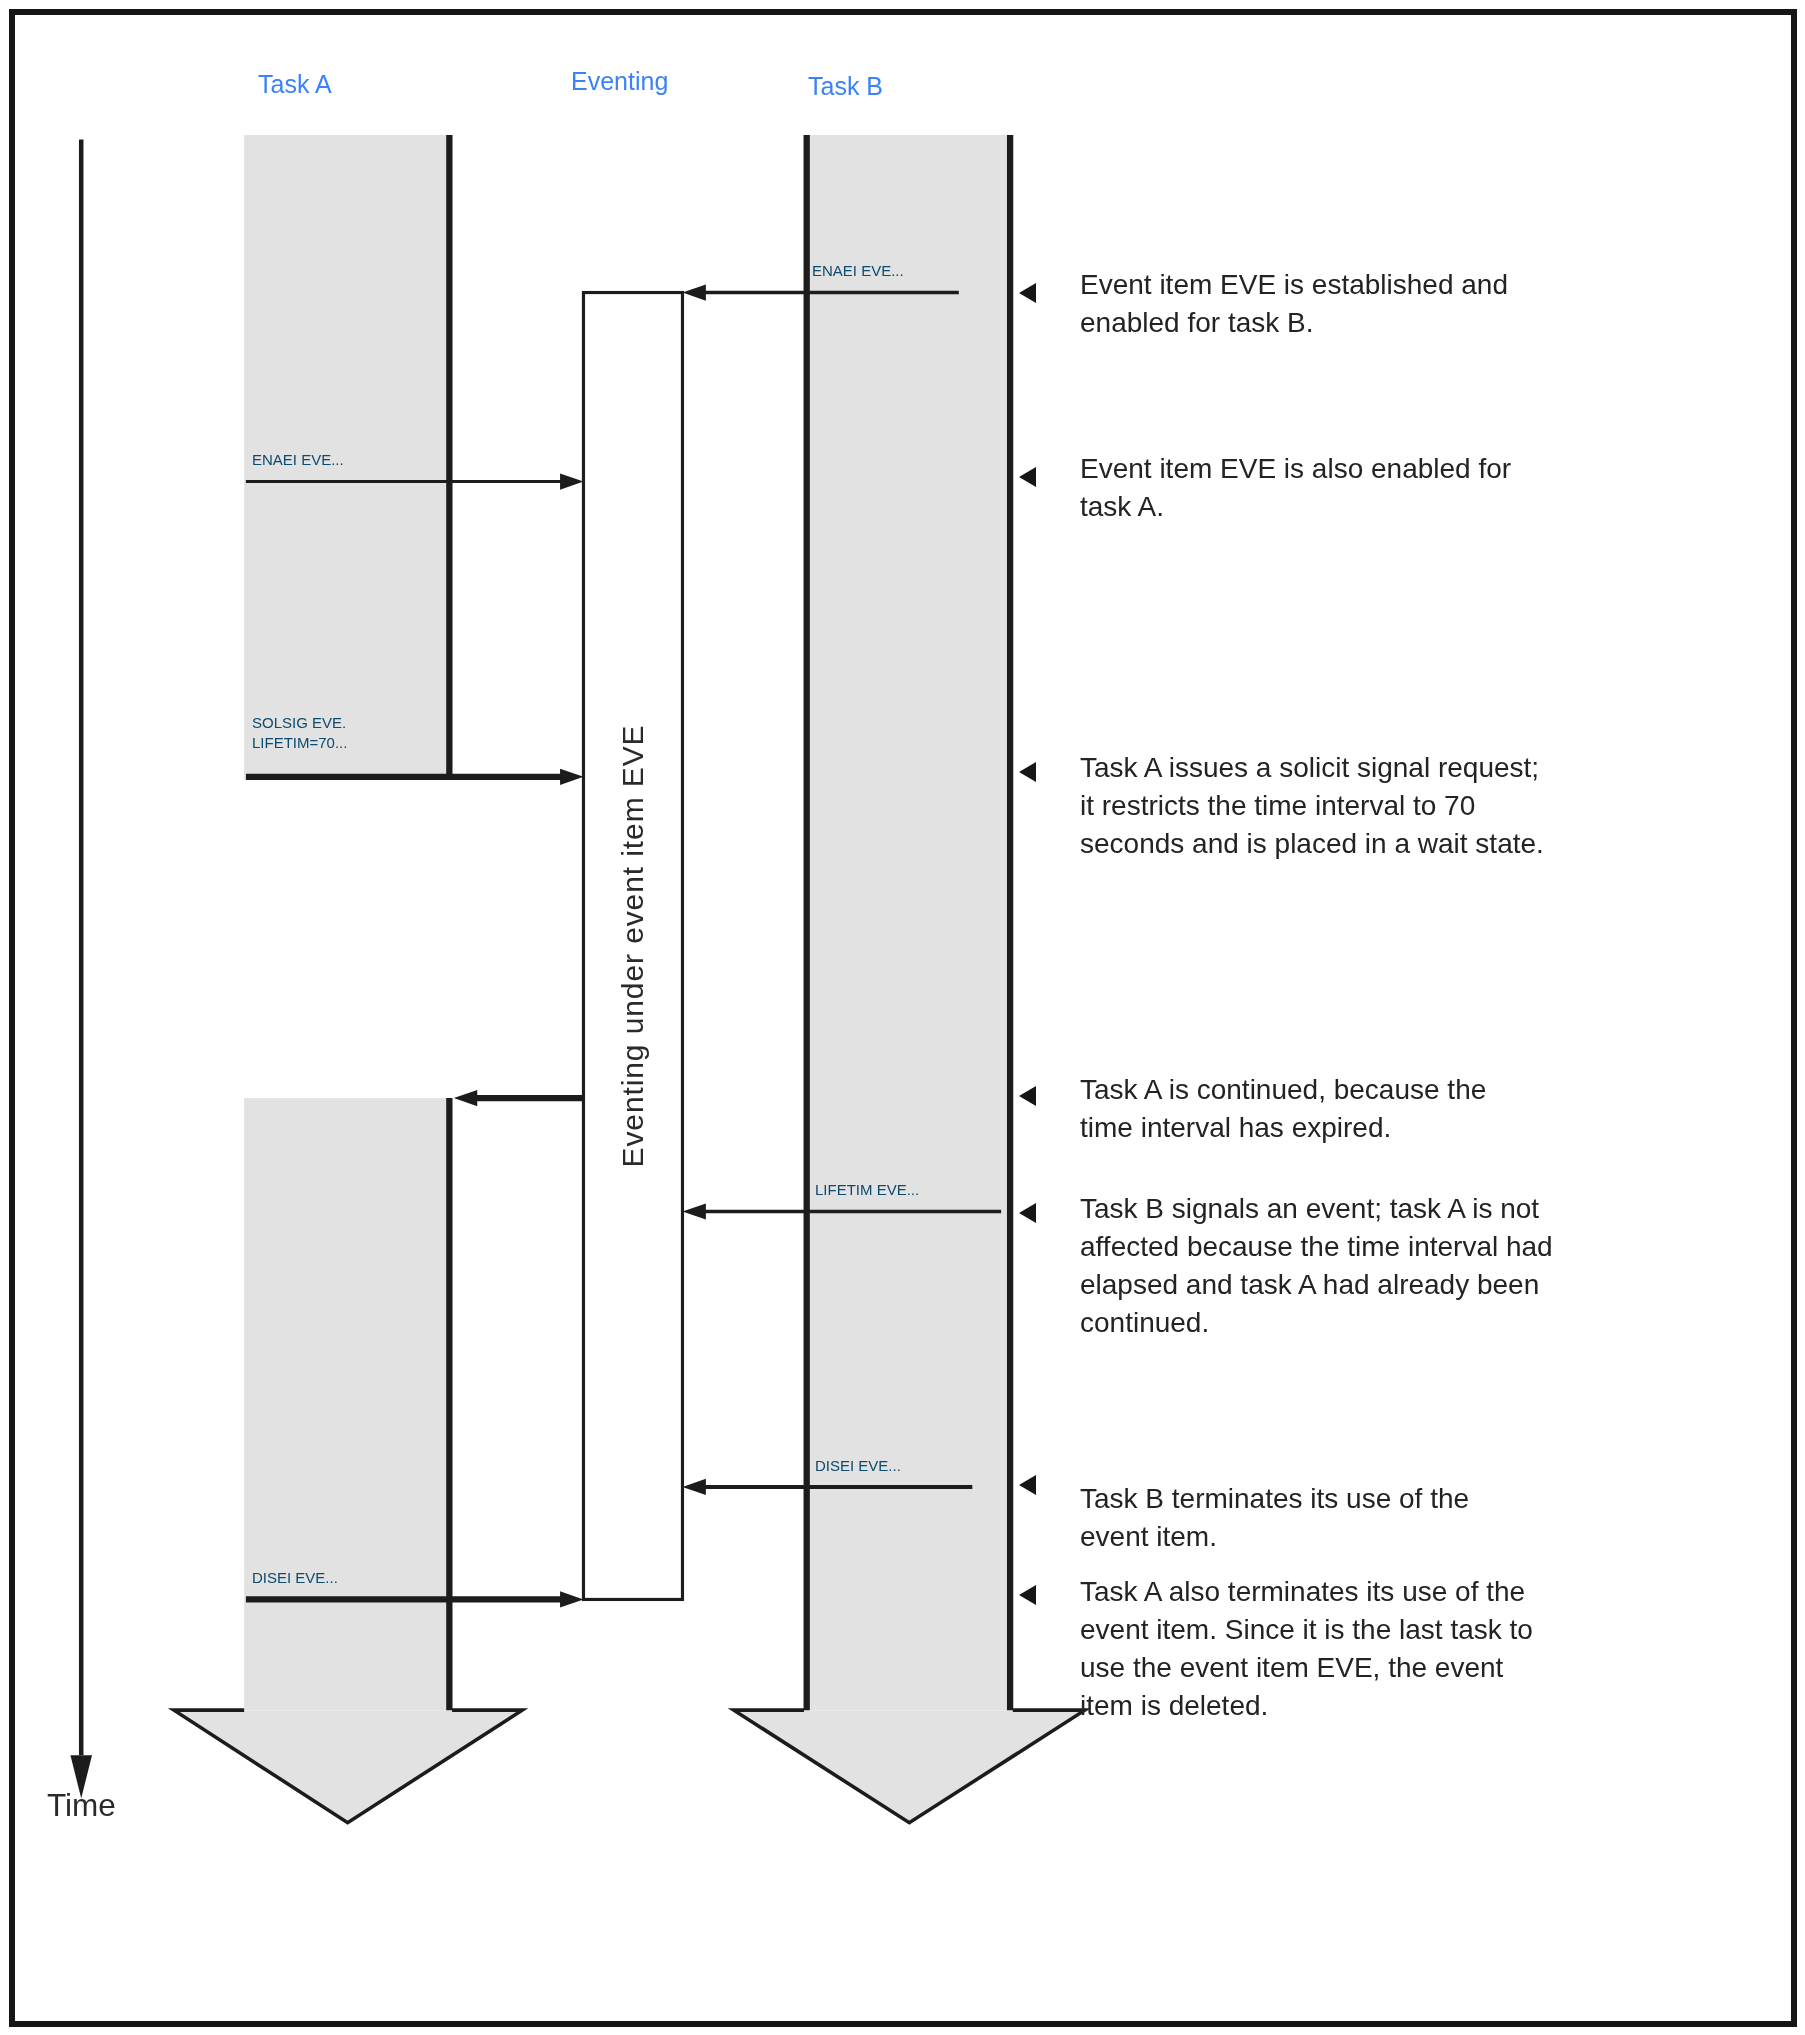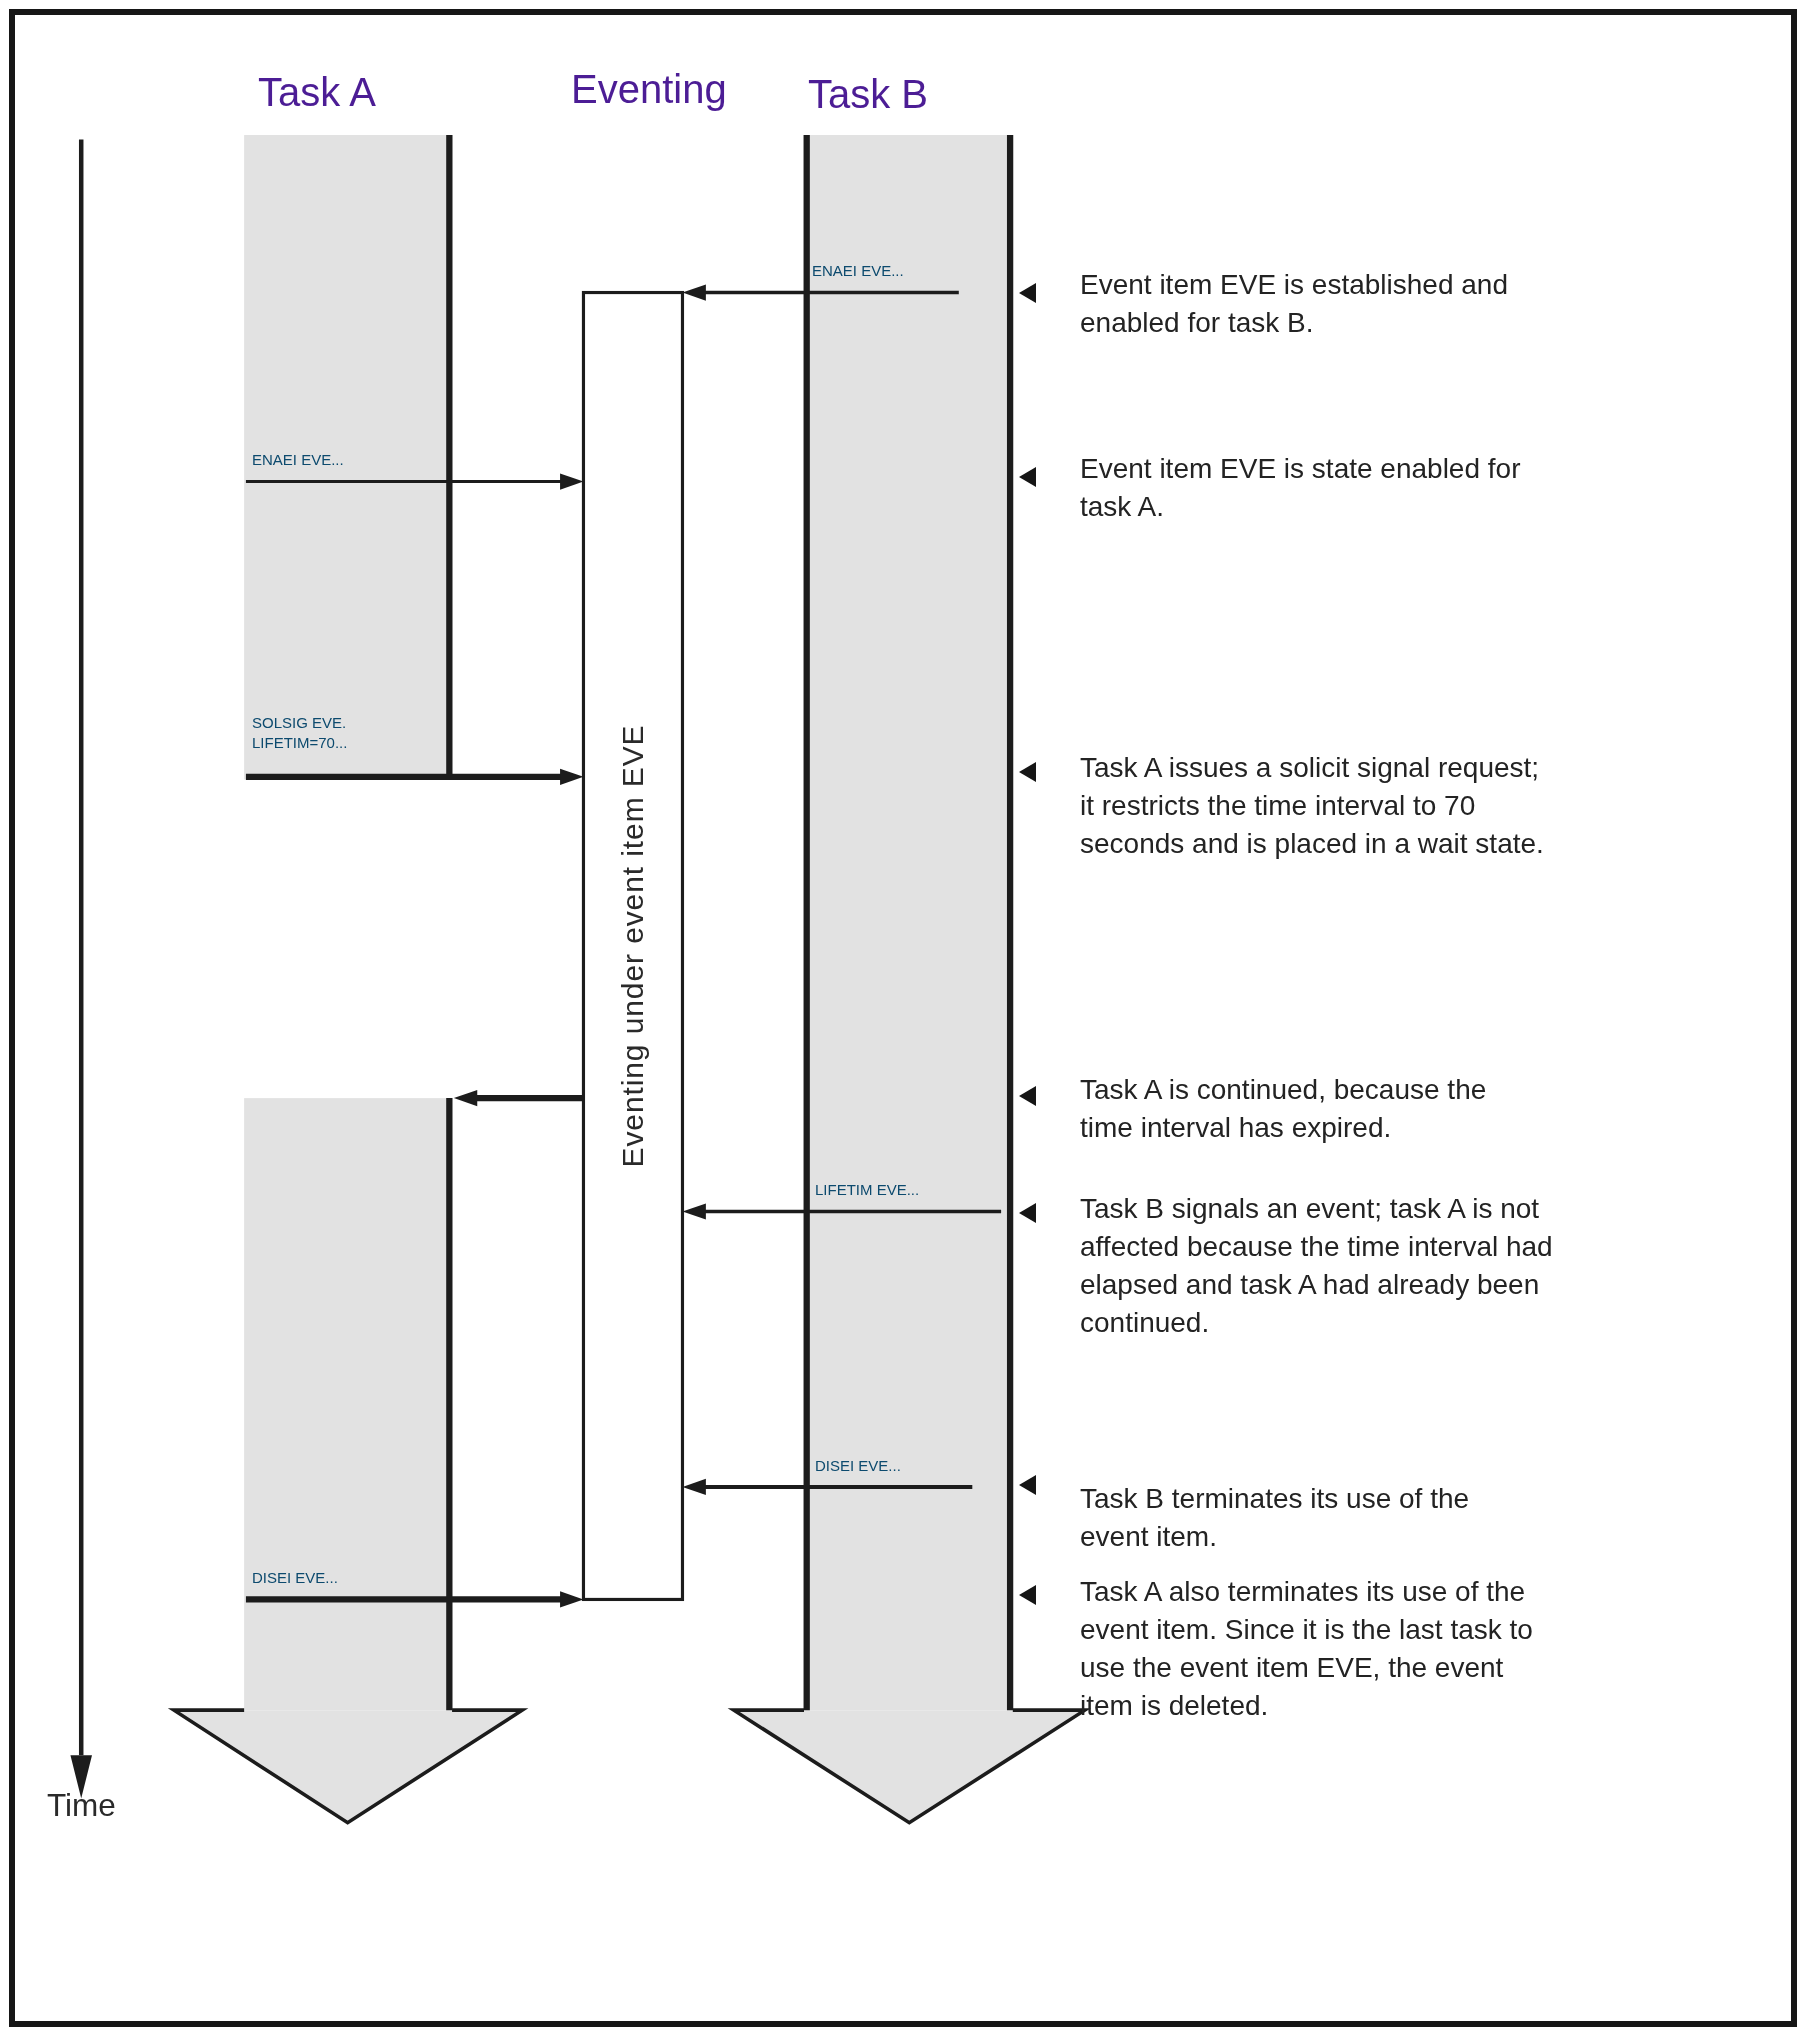--- a/index.html
+++ b/index.html
@@ -14,22 +14,22 @@
   }
   .frame{
     position:absolute;
     left:9px; top:9px; right:9px; bottom:9px;
     border:6.3px solid #161616;
     pointer-events:none;
   }
   svg{position:absolute;left:0;top:0;}
   .col-label{
     position:absolute;
-    font-size:40px;
-    color:#4c1d95;
+    font-size:25px;
+    color:#3b82f6;
     white-space:nowrap;
     text-align:center;
   }
   .call{
     position:absolute;
     font-size:15px;
     line-height:1.3;
     color:#0c4a6e;
     white-space:pre-line;
   }
@@ -143,21 +143,21 @@
   <div class="marker" style="top:283px"></div>
   <div class="marker" style="top:467px"></div>
   <div class="marker" style="top:762px"></div>
   <div class="marker" style="top:1086px"></div>
   <div class="marker" style="top:1203px"></div>
   <div class="marker" style="top:1475px"></div>
   <div class="marker" style="top:1585px"></div>
 
   <div class="annotation" style="top:266px">Event item EVE is established and
 enabled for task B.</div>
-  <div class="annotation" style="top:450px">Event item EVE is state enabled for
+  <div class="annotation" style="top:450px">Event item EVE is also enabled for
 task A.</div>
   <div class="annotation" style="top:749px">Task A issues a solicit signal request;
 it restricts the time interval to 70
 seconds and is placed in a wait state.</div>
   <div class="annotation" style="top:1071px">Task A is continued, because the
 time interval has expired.</div>
   <div class="annotation" style="top:1190px">Task B signals an event; task A is not
 affected because the time interval had
 elapsed and task A had already been
 continued.</div>

